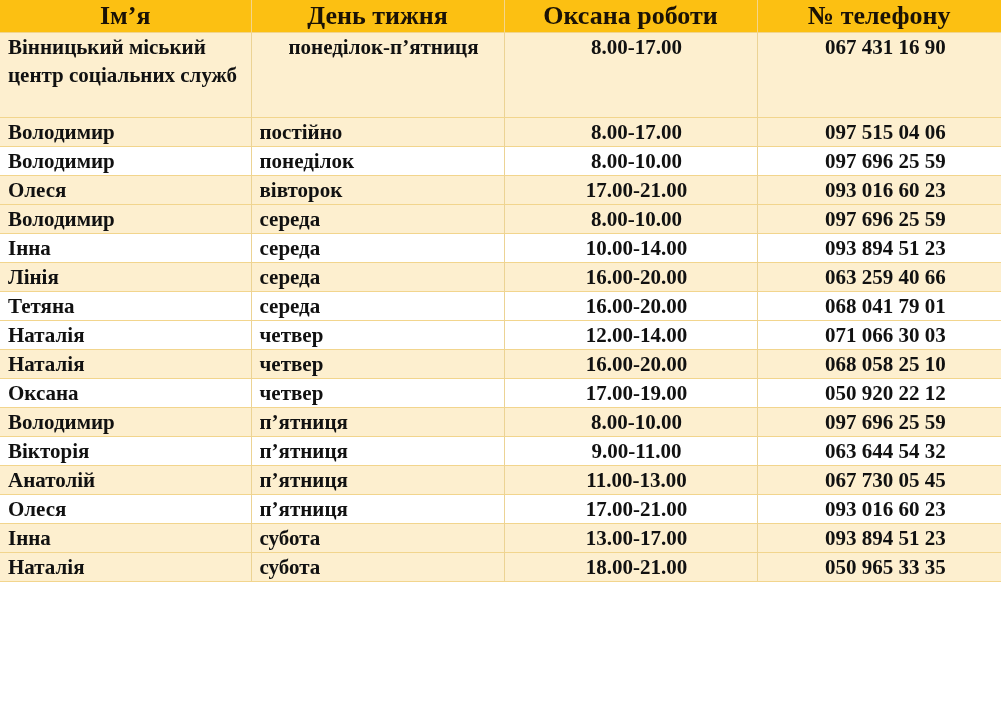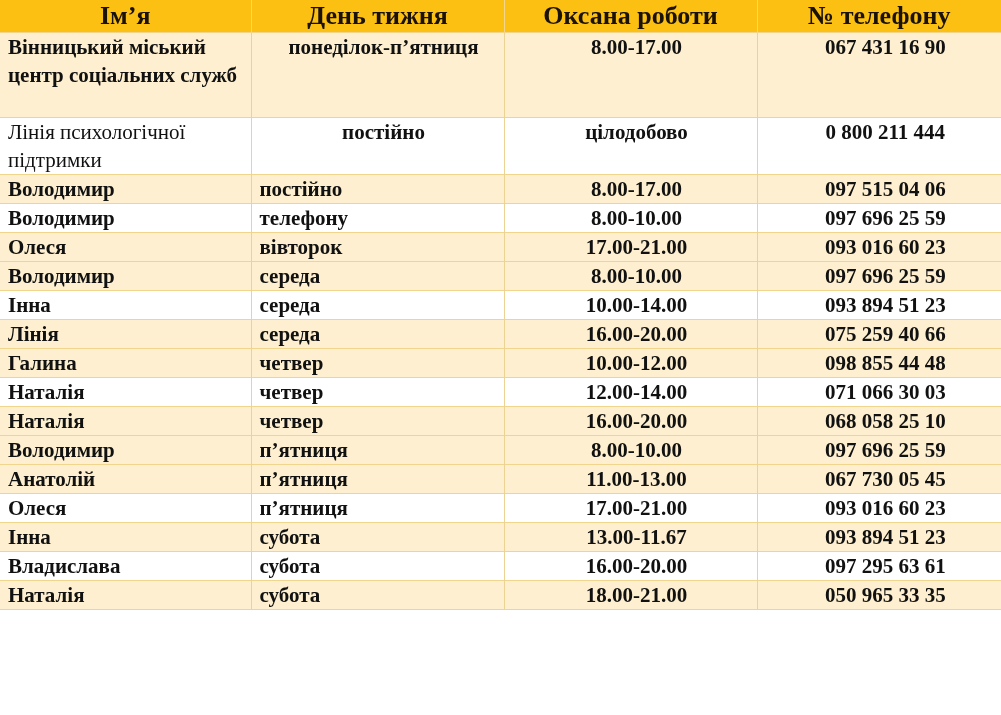--- a/index.html
+++ b/index.html
@@ -84,35 +84,29 @@
       <th>№ телефону</th>
     </tr>
   </thead>
   <tbody>
     <tr class="odd tall-1">
       <td class="wrap">Вінницький міський центр соціальних служб</td>
       <td class="center">понеділок-п’ятниця</td>
       <td class="center">8.00-17.00</td>
       <td class="center">067 431 16 90</td>
     </tr>
-    <tr class="even tall-2">
-      <td class="wrap normal-weight">Лінія психологічної підтримки</td>
-      <td class="center">постійно</td>
-      <td class="center">цілодобово</td>
-      <td class="center">0 800 211 444</td>
-    </tr>
     <tr class="odd">
       <td>Володимир</td>
       <td>постійно</td>
       <td class="center">8.00-17.00</td>
       <td class="center">097 515 04 06</td>
     </tr>
     <tr class="even">
       <td>Володимир</td>
-      <td>телефону</td>
+      <td>понеділок</td>
       <td class="center">8.00-10.00</td>
       <td class="center">097 696 25 59</td>
     </tr>
     <tr class="odd">
       <td>Олеся</td>
       <td>вівторок</td>
       <td class="center">17.00-21.00</td>
       <td class="center">093 016 60 23</td>
     </tr>
     <tr class="odd">
@@ -124,69 +118,75 @@
     <tr class="even">
       <td>Інна</td>
       <td>середа</td>
       <td class="center">10.00-14.00</td>
       <td class="center">093 894 51 23</td>
     </tr>
     <tr class="odd">
       <td>Лінія</td>
       <td>середа</td>
       <td class="center">16.00-20.00</td>
-      <td class="center">075 259 40 66</td>
+      <td class="center">063 259 40 66</td>
     </tr>
-    <tr class="odd">
-      <td>Галина</td>
-      <td>четвер</td>
-      <td class="center">10.00-12.00</td>
-      <td class="center">098 855 44 48</td>
+    <tr class="even">
+      <td>Тетяна</td>
+      <td>середа</td>
+      <td class="center">16.00-20.00</td>
+      <td class="center">068 041 79 01</td>
     </tr>
     <tr class="even">
       <td>Наталія</td>
       <td>четвер</td>
       <td class="center">12.00-14.00</td>
       <td class="center">071 066 30 03</td>
     </tr>
     <tr class="odd">
       <td>Наталія</td>
       <td>четвер</td>
       <td class="center">16.00-20.00</td>
       <td class="center">068 058 25 10</td>
     </tr>
+    <tr class="even">
+      <td>Оксана</td>
+      <td>четвер</td>
+      <td class="center">17.00-19.00</td>
+      <td class="center">050 920 22 12</td>
+    </tr>
     <tr class="odd">
       <td>Володимир</td>
       <td>п’ятниця</td>
       <td class="center">8.00-10.00</td>
       <td class="center">097 696 25 59</td>
+    </tr>
+    <tr class="even">
+      <td>Вікторія</td>
+      <td>п’ятниця</td>
+      <td class="center">9.00-11.00</td>
+      <td class="center">063 644 54 32</td>
     </tr>
     <tr class="odd">
       <td>Анатолій</td>
       <td>п’ятниця</td>
       <td class="center">11.00-13.00</td>
       <td class="center">067 730 05 45</td>
     </tr>
     <tr class="even">
       <td>Олеся</td>
       <td>п’ятниця</td>
       <td class="center">17.00-21.00</td>
       <td class="center">093 016 60 23</td>
     </tr>
     <tr class="odd">
       <td>Інна</td>
       <td>субота</td>
-      <td class="center">13.00-11.67</td>
+      <td class="center">13.00-17.00</td>
       <td class="center">093 894 51 23</td>
-    </tr>
-    <tr class="even">
-      <td>Владислава</td>
-      <td>субота</td>
-      <td class="center">16.00-20.00</td>
-      <td class="center">097 295 63 61</td>
     </tr>
     <tr class="odd">
       <td>Наталія</td>
       <td>субота</td>
       <td class="center">18.00-21.00</td>
       <td class="center">050 965 33 35</td>
     </tr>
   </tbody>
 </table>
 

